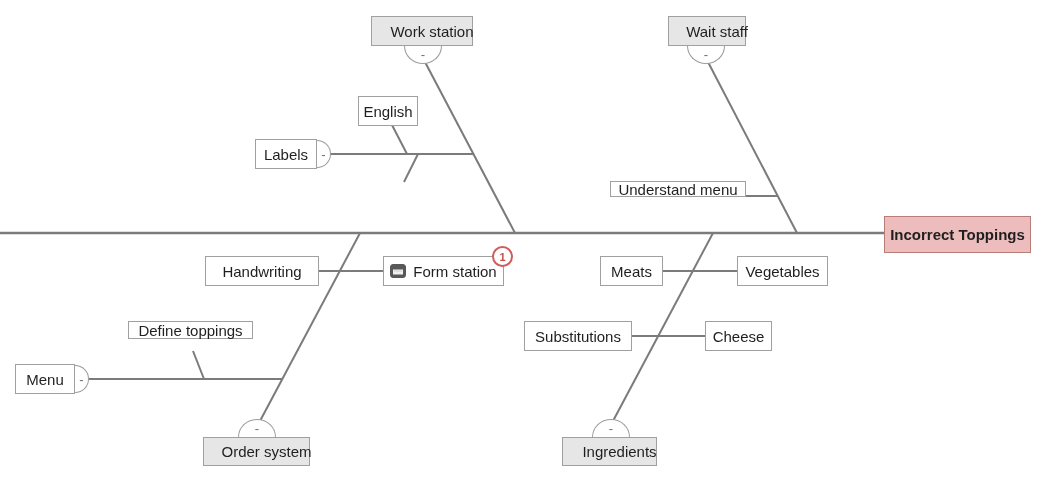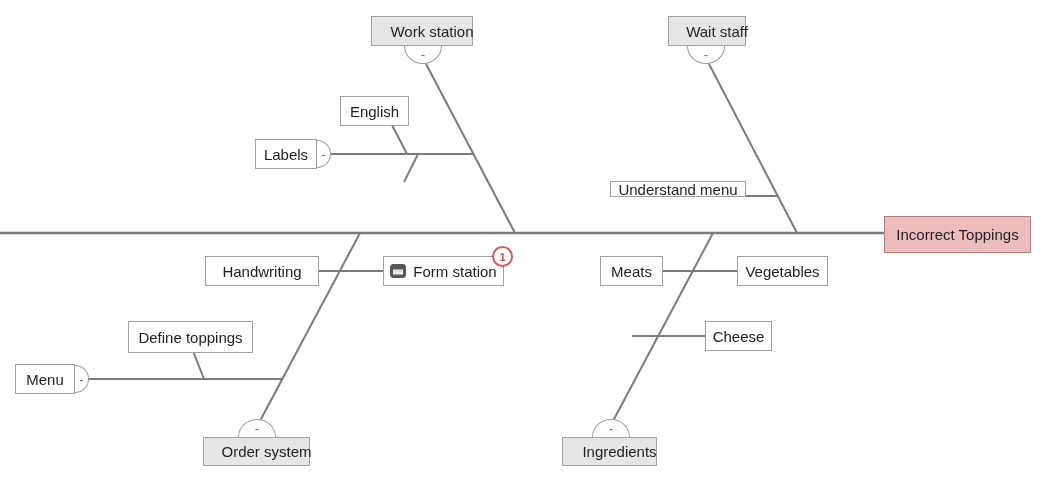--- a/index.html
+++ b/index.html
@@ -8,21 +8,21 @@
     font-family:"Liberation Sans","DejaVu Sans",sans-serif;
   }
   #wires{position:absolute;left:0;top:0;z-index:1;}
   .node{
     box-sizing:border-box;position:absolute;z-index:3;
     display:flex;align-items:center;justify-content:center;
     background:#ffffff;border:1px solid #a0a0a0;
     font-size:15px;color:#1f1f1f;white-space:nowrap;
   }
   .cat{background:#e6e6e6;padding-left:20px;}
-  .effect{background:#edbdbd;border:1.5px solid #b97d78;}
+  .effect{background:#edbdbd;border:1.5px solid #b97d78;font-weight:bold;}
   .tg{
     box-sizing:border-box;position:absolute;z-index:2;background:#fff;
     border:1px solid #9c9c9c;color:#6e6e6e;
     display:flex;align-items:center;justify-content:center;
     font-size:13px;line-height:1;cursor:pointer;
   }
   .tg-down{border-top:none;border-radius:0 0 50% 50% / 0 0 100% 100%;}
   .tg-up{border-bottom:none;border-radius:50% 50% 0 0 / 100% 100% 0 0;}
   .tg-right{border-left:none;border-radius:0 100% 100% 0 / 0 50% 50% 0;}
   .nicon{display:flex;margin-right:7px;}
@@ -83,21 +83,21 @@
   <div class="node cat" style="left:668px;top:16px;width:78px;height:30px">
       <span>Wait staff</span>
     </div>
   <div class="node cat" style="left:203px;top:437px;width:107px;height:29px">
       <span>Order system</span>
     </div>
   <div class="node cat" style="left:562px;top:437px;width:95px;height:29px">
       <span>Ingredients</span>
     </div>
 
-  <div class="node" style="left:340px;top:96px;width:69px;height:30px">
+  <div class="node" style="left:358px;top:96px;width:60px;height:30px">
       <span>English</span>
     </div>
   <div class="node" style="left:255px;top:139px;width:62px;height:30px">
       <span>Labels</span>
     </div>
   <div class="node" style="left:610px;top:181px;width:136px;height:16px">
       <span>Understand menu</span>
     </div>
   <div class="node" style="left:205px;top:256px;width:114px;height:30px">
       <span>Handwriting</span>
@@ -114,22 +114,25 @@
     <span>Form station</span>
     <div class="badge">1</div>
   </div>
 
   <div class="node" style="left:600px;top:256px;width:63px;height:30px">
       <span>Meats</span>
     </div>
   <div class="node" style="left:737px;top:256px;width:91px;height:30px">
       <span>Vegetables</span>
     </div>
-  <div class="node" style="left:128px;top:321px;width:125px;height:32px">
+  <div class="node" style="left:128px;top:321px;width:125px;height:18px">
       <span>Define toppings</span>
+    </div>
+  <div class="node" style="left:524px;top:321px;width:108px;height:30px">
+      <span>Substitutions</span>
     </div>
   <div class="node" style="left:705px;top:321px;width:67px;height:30px">
       <span>Cheese</span>
     </div>
   <div class="node" style="left:15px;top:364px;width:60px;height:30px">
       <span>Menu</span>
     </div>
 
   <div class="node effect" style="left:884px;top:216px;width:147px;height:37px">
       <span>Incorrect Toppings</span>

